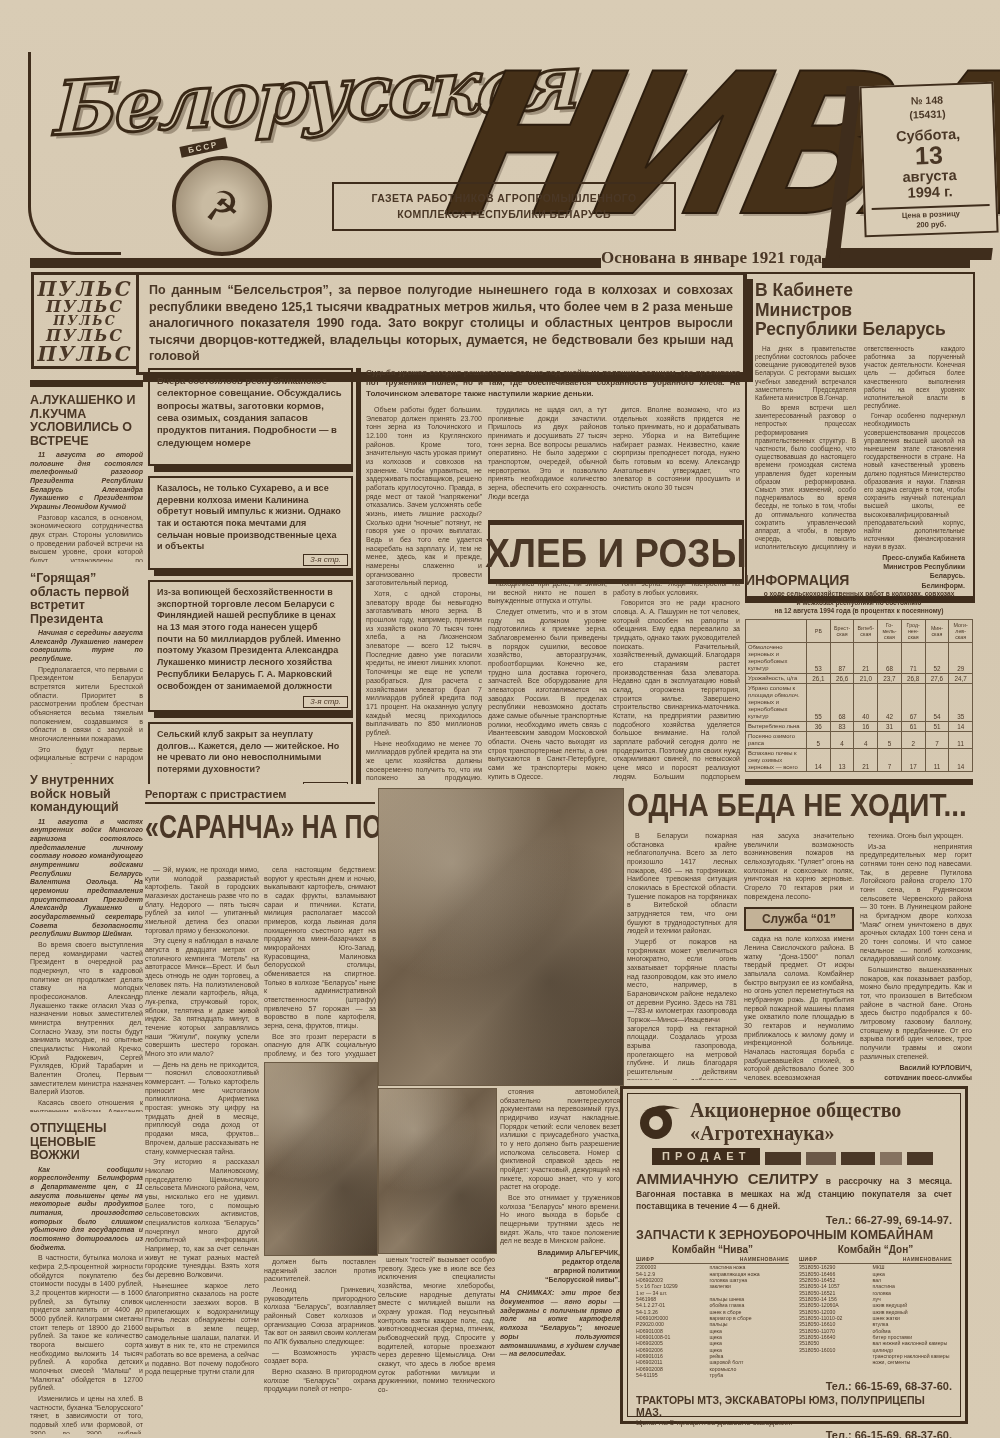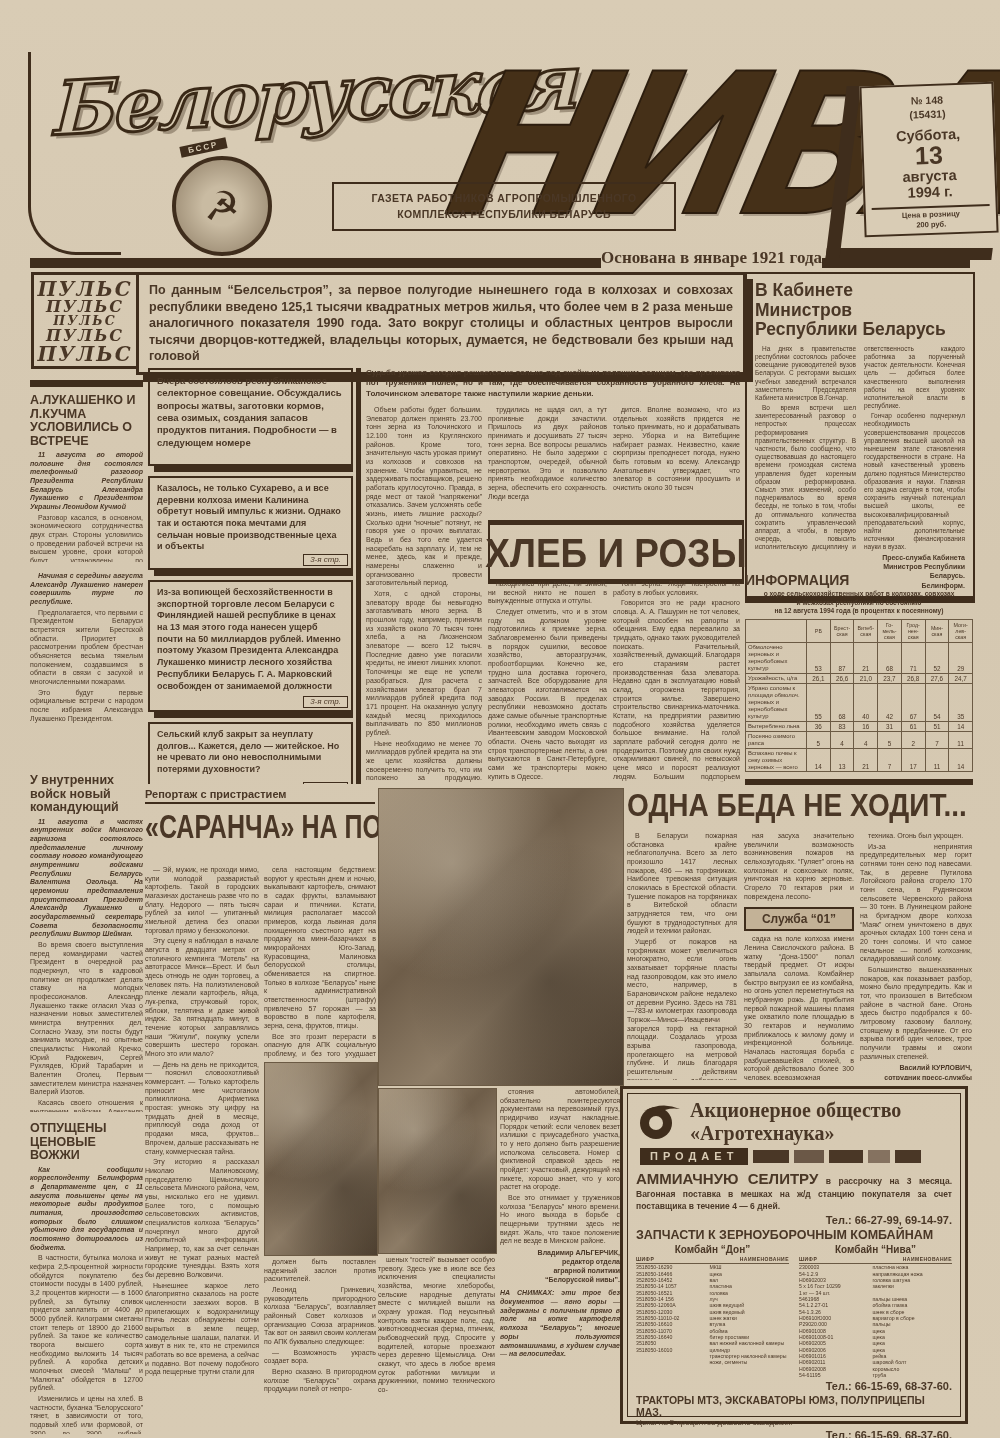--- a/index.html
+++ b/index.html
@@ -77,21 +77,21 @@
   .irow span{padding:1px 2px;}
   .ilab{font-size:5.9px;line-height:1.18;}
   .ival{font-size:6.3px;text-align:center;border-left:1px solid #6b5a44;display:flex;align-items:flex-end;justify-content:center;}
   
   .badge01{border:2px solid #3f2d1c;background:#c3b297;text-align:center;font-weight:bold;
         font-size:12px;padding:3px 0;margin:4px 0;}
   
   .ad{border:3px solid #3f2d1c;padding:4px;}
   .ad .inner{border:1px solid #3f2d1c;height:100%;box-sizing:border-box;padding:5px 8px;}
   .ad .company{font-family:"Liberation Serif",serif;font-weight:bold;font-size:20px;text-align:left;}
-  .prodaet{display:flex;align-items:center;gap:5px;margin:3px 4px 4px;}
+  .prodaet{display:flex;align-items:flex-end;gap:5px;margin:3px 16px 4px;}
   .prodaet .lbl{background:#3f2d1c;color:#d9ccb5;font-weight:bold;font-size:11px;
         letter-spacing:5px;padding:2px 10px 3px;}
   .prodaet i{display:inline-block;height:13px;}
   .selitra{font-size:8.5px;font-weight:bold;line-height:1.35;text-align:justify;}
   .selitra .big{font-size:15px;}
   .phone{font-weight:bold;font-size:11px;text-align:right;margin:2px 0;}
   .parts-title{font-weight:bold;font-size:12.5px;margin:2px 0;}
   .ptcols{display:flex;gap:10px;}
   .ptcols>div{flex:1;}
   .comb{font-weight:bold;font-size:10px;text-align:center;margin-bottom:1px;}
@@ -166,20 +166,21 @@
       <h3>А.ЛУКАШЕНКО И Л.КУЧМА УСЛОВИЛИСЬ О ВСТРЕЧЕ</h3>
       <div class="bc lede">
           <p>11 августа во второй половине дня состоялся телефонный разговор Президента Республики Беларусь Александра Лукашенко с Президентом Украины Леонидом Кучмой</p>
         </div>
       <div class="bc">
           <p>Разговор касался, в основном, экономического сотрудничества двух стран. Стороны условились о проведении рабочей встречи на высшем уровне, сроки которой будут установлены по дипломатическим каналам.</p>
         </div>
 
     </div>
     <div class="rail-art" style="height:192px;">
+      <h3>“Горящая” область первой встретит Президента</h3>
       <div class="bc lede">
           <p>Начиная с середины августа Александр Лукашенко намерен совершить турне по республике.</p>
         </div>
       <div class="bc">
           <p>Предполагается, что первыми с Президентом Беларуси встретятся жители Брестской области. Приоритет в рассмотрении проблем брестчан объясняется весьма тяжелым положением, создавшимся в области в связи с засухой и многочисленными пожарами.</p>
           <p>Это будут первые официальные встречи с народом после избрания Александра Лукашенко Президентом.</p>
         </div>
 
     </div>
     <div class="rail-art" style="height:338px;">
@@ -444,20 +445,119 @@
         <i style="width:22px;background:#857260;"></i>
         <i style="width:26px;background:#4a3726;"></i>
       </div>
       <div class="selitra">
         <span class="big">АММИАЧНУЮ СЕЛИТРУ</span><span> в рассрочку на 3 месяца. Вагонная поставка в мешках на ж/д станцию покупателя за счет поставщика в течение 4 — 6 дней.</span>
       </div>
       <div class="phone">Тел.: 66-27-99, 69-14-97.</div>
       <div class="parts-title">ЗАПЧАСТИ К ЗЕРНОУБОРОЧНЫМ КОМБАЙНАМ</div>
       <div class="ptcols">
         <div>
+          <div class="comb">Комбайн “Нива”</div>
+          <div class="phead">
+            <span>ШИФР</span>
+            <span>НАИМЕНОВАНИЕ</span>
+          </div>
+          <div>
+
+              <div class="prow">
+                <span>2300003</span>
+                <span>пластина ножа</span>
+              </div>
+
+              <div class="prow">
+                <span>54-1.2.9</span>
+                <span>направляющая ножа</span>
+              </div>
+
+              <div class="prow">
+                <span>Н06902003</span>
+                <span>головка шатуна</span>
+              </div>
+
+              <div class="prow">
+                <span>5 х 16 Гост 10299</span>
+                <span>заклепки</span>
+              </div>
+
+              <div class="prow">
+                <span>1 кг — 34 шт.</span>
+                <span></span>
+              </div>
+
+              <div class="prow">
+                <span>5461968</span>
+                <span>пальцы шнека</span>
+              </div>
+
+              <div class="prow">
+                <span>54.1.2.27-01</span>
+                <span>обойма глазка</span>
+              </div>
+
+              <div class="prow">
+                <span>54-1.3.26</span>
+                <span>шнек в сборе</span>
+              </div>
+
+              <div class="prow">
+                <span>Н06910Ю000</span>
+                <span>вариатор в сборе</span>
+              </div>
+
+              <div class="prow">
+                <span>Р29020.000</span>
+                <span>пальцы</span>
+              </div>
+
+              <div class="prow">
+                <span>Н06901008</span>
+                <span>щека</span>
+              </div>
+
+              <div class="prow">
+                <span>Н06901008-01</span>
+                <span>щека</span>
+              </div>
+
+              <div class="prow">
+                <span>Н06902005</span>
+                <span>щека</span>
+              </div>
+
+              <div class="prow">
+                <span>Н06902006</span>
+                <span>щека</span>
+              </div>
+
+              <div class="prow">
+                <span>Н06901016</span>
+                <span>рейка</span>
+              </div>
+
+              <div class="prow">
+                <span>Н06902011</span>
+                <span>шаровой болт</span>
+              </div>
+
+              <div class="prow">
+                <span>Н06902008</span>
+                <span>коромысло</span>
+              </div>
+
+              <div class="prow">
+                <span>54-61195</span>
+                <span>труба</span>
+              </div>
+            </div>
+        </div>
+        <div>
           <div class="comb">Комбайн “Дон”</div>
           <div class="phead">
             <span>ШИФР</span>
             <span>НАИМЕНОВАНИЕ</span>
           </div>
           <div>
 
               <div class="prow">
                 <span>3518050-16290</span>
                 <span>МКШ</span>
@@ -532,119 +632,20 @@
                 <span></span>
                 <span>транспортер наклонной камеры</span>
               </div>
 
               <div class="prow">
                 <span></span>
                 <span>ножи, сегменты</span>
               </div>
             </div>
         </div>
-        <div>
-          <div class="comb">Комбайн “Нива”</div>
-          <div class="phead">
-            <span>ШИФР</span>
-            <span>НАИМЕНОВАНИЕ</span>
-          </div>
-          <div>
-
-              <div class="prow">
-                <span>2300003</span>
-                <span>пластина ножа</span>
-              </div>
-
-              <div class="prow">
-                <span>54-1.2.9</span>
-                <span>направляющая ножа</span>
-              </div>
-
-              <div class="prow">
-                <span>Н06902003</span>
-                <span>головка шатуна</span>
-              </div>
-
-              <div class="prow">
-                <span>5 х 16 Гост 10299</span>
-                <span>заклепки</span>
-              </div>
-
-              <div class="prow">
-                <span>1 кг — 34 шт.</span>
-                <span></span>
-              </div>
-
-              <div class="prow">
-                <span>5461968</span>
-                <span>пальцы шнека</span>
-              </div>
-
-              <div class="prow">
-                <span>54.1.2.27-01</span>
-                <span>обойма глазка</span>
-              </div>
-
-              <div class="prow">
-                <span>54-1.3.26</span>
-                <span>шнек в сборе</span>
-              </div>
-
-              <div class="prow">
-                <span>Н06910Ю000</span>
-                <span>вариатор в сборе</span>
-              </div>
-
-              <div class="prow">
-                <span>Р29020.000</span>
-                <span>пальцы</span>
-              </div>
-
-              <div class="prow">
-                <span>Н06901008</span>
-                <span>щека</span>
-              </div>
-
-              <div class="prow">
-                <span>Н06901008-01</span>
-                <span>щека</span>
-              </div>
-
-              <div class="prow">
-                <span>Н06902005</span>
-                <span>щека</span>
-              </div>
-
-              <div class="prow">
-                <span>Н06902006</span>
-                <span>щека</span>
-              </div>
-
-              <div class="prow">
-                <span>Н06901016</span>
-                <span>рейка</span>
-              </div>
-
-              <div class="prow">
-                <span>Н06902011</span>
-                <span>шаровой болт</span>
-              </div>
-
-              <div class="prow">
-                <span>Н06902008</span>
-                <span>коромысло</span>
-              </div>
-
-              <div class="prow">
-                <span>54-61195</span>
-                <span>труба</span>
-              </div>
-            </div>
-        </div>
       </div>
       <div class="phone">Тел.: 66-15-69, 68-37-60.</div>
       <div class="tract">ТРАКТОРЫ МТЗ, ЭКСКАВАТОРЫ ЮМЗ, ПОЛУПРИЦЕПЫ МАЗ.</div>
       <div class="note">Цены на 5 процентов дешевле заводских.</div>
       <div class="phone">Тел.: 66-15-69, 68-37-60.</div>
 
     </div>
   </div>
 
 </div>

